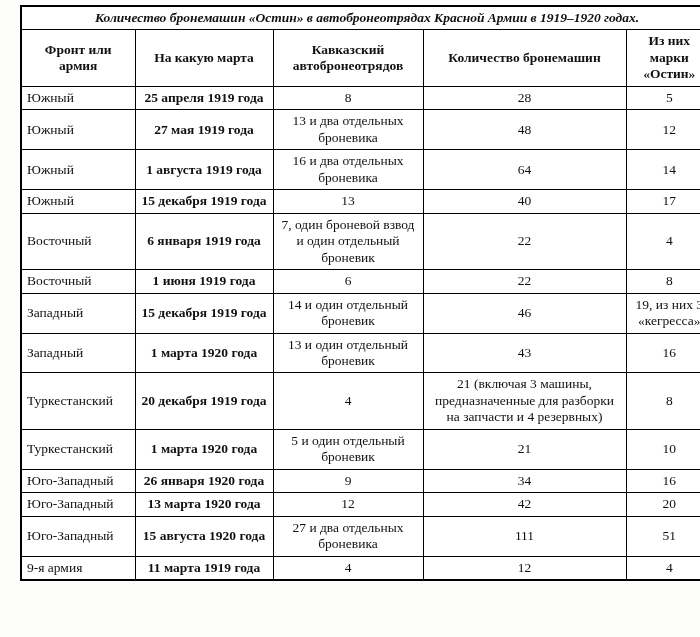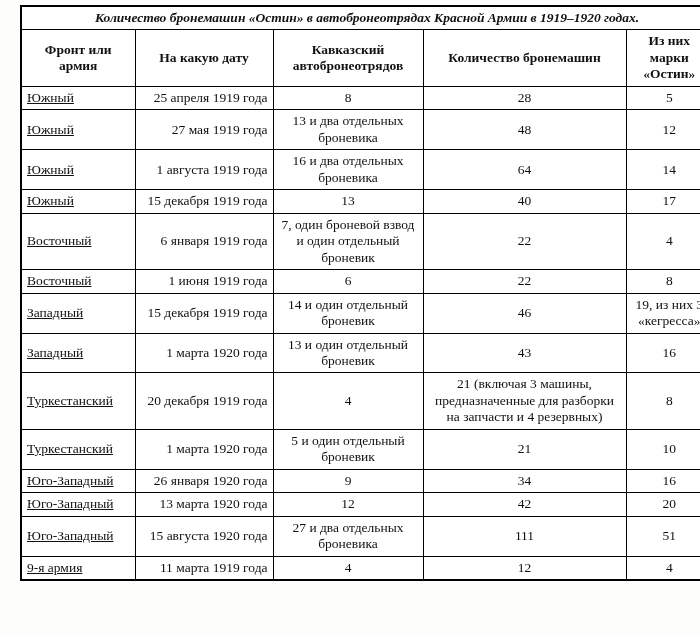--- a/index.html
+++ b/index.html
@@ -37,22 +37,22 @@
     font-weight: bold;
     font-style: italic;
     text-align: center;
     padding: 4px 6px;
     font-size: 13.5px;
   }
   thead th.col-header {
     font-weight: bold;
     text-align: center;
   }
-  td.col1 { text-align: left; text-decoration: underline; }
-  td.col2 { text-align: right; }
+  td.col1 { text-align: left; }
+  td.col2 { text-align: center; font-weight: bold; }
   td.col3 { text-align: center; }
   td.col4 { text-align: center; }
   td.col5 { text-align: center; }
   col.c1 { width: 114px; }
   col.c2 { width: 138px; }
   col.c3 { width: 150px; }
   col.c4 { width: 203px; }
   col.c5 { width: 87px; }
 </style>
 </head>
@@ -66,21 +66,21 @@
         <col class="c3">
         <col class="c4">
         <col class="c5">
     </colgroup>
     <thead>
       <tr>
         <th colspan="5" class="title-cell">Количество бронемашин «Остин» в автобронеотрядах Красной Армии в 1919–1920 годах.</th>
       </tr>
       <tr id="header-row">
           <th class="col-header">Фронт или армия</th>
-          <th class="col-header">На какую дату</th>
+          <th class="col-header">На какую марта</th>
           <th class="col-header">Кавказский автобронеотрядов</th>
           <th class="col-header">Количество бронемашин</th>
           <th class="col-header">Из них марки «Остин»</th>
         </tr>
     </thead>
     <tbody id="table-body">
         <tr>
           <td class="col1">Южный</td>
           <td class="col2">25 апреля 1919 года</td>
           <td class="col3">8</td>

